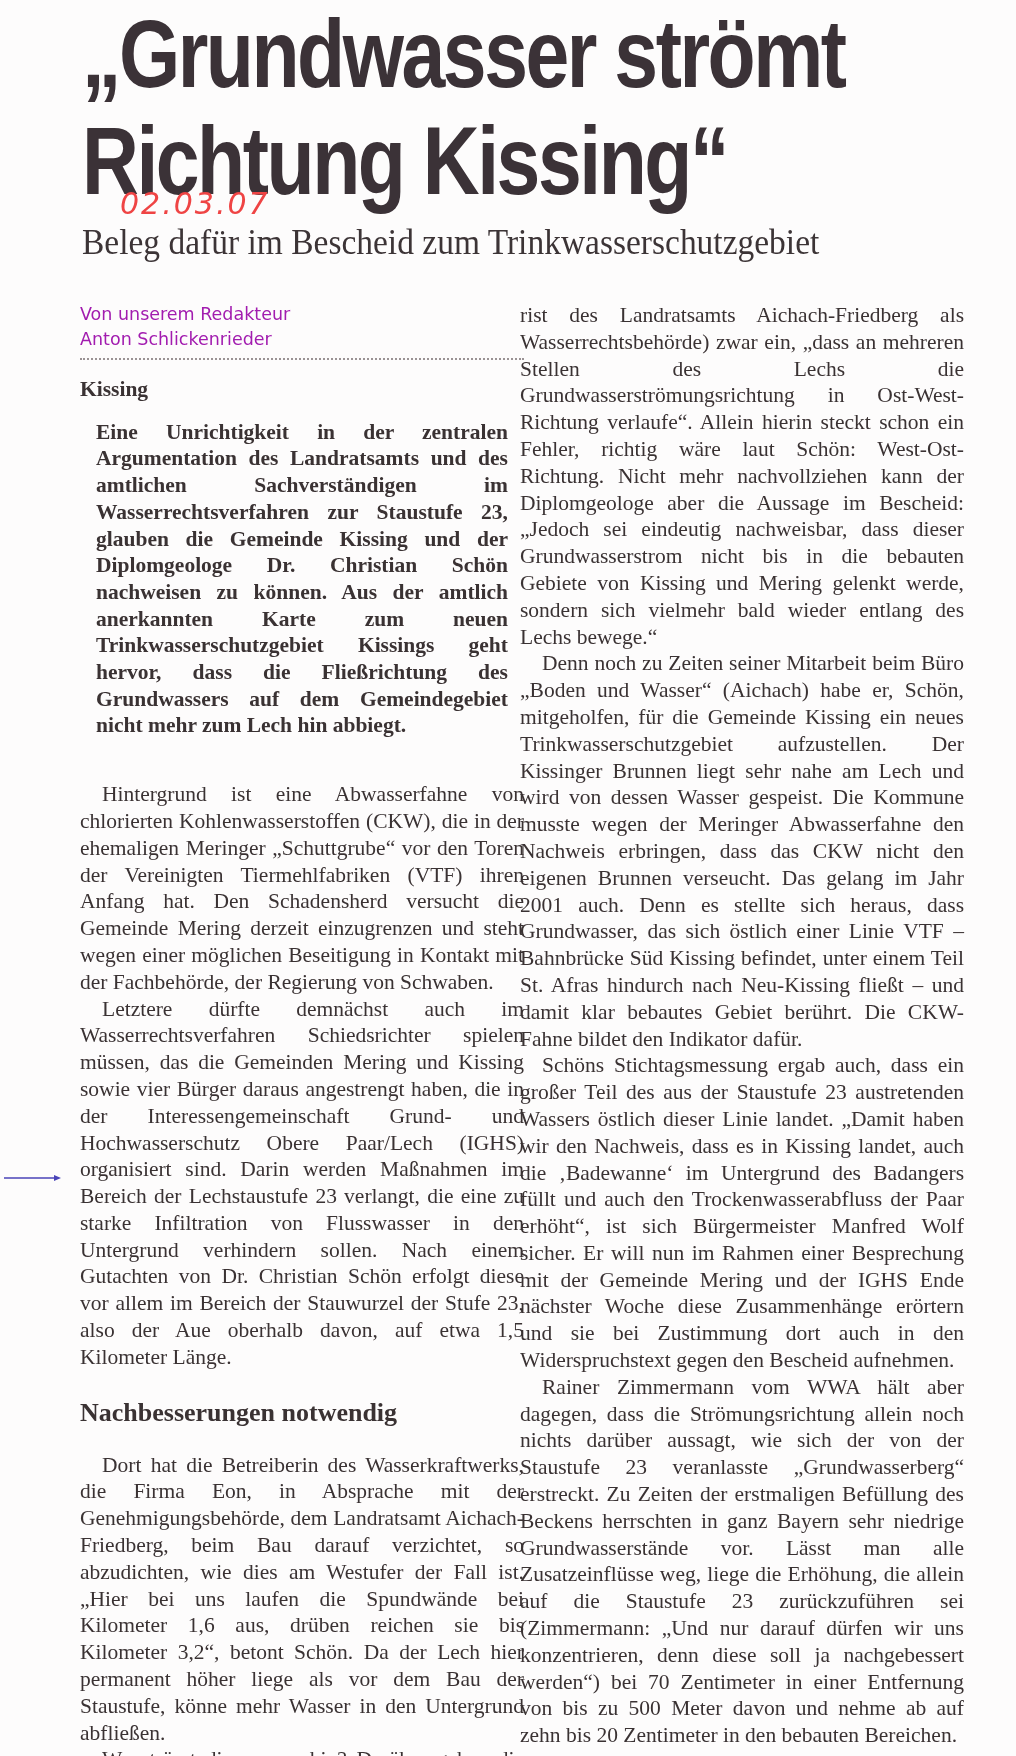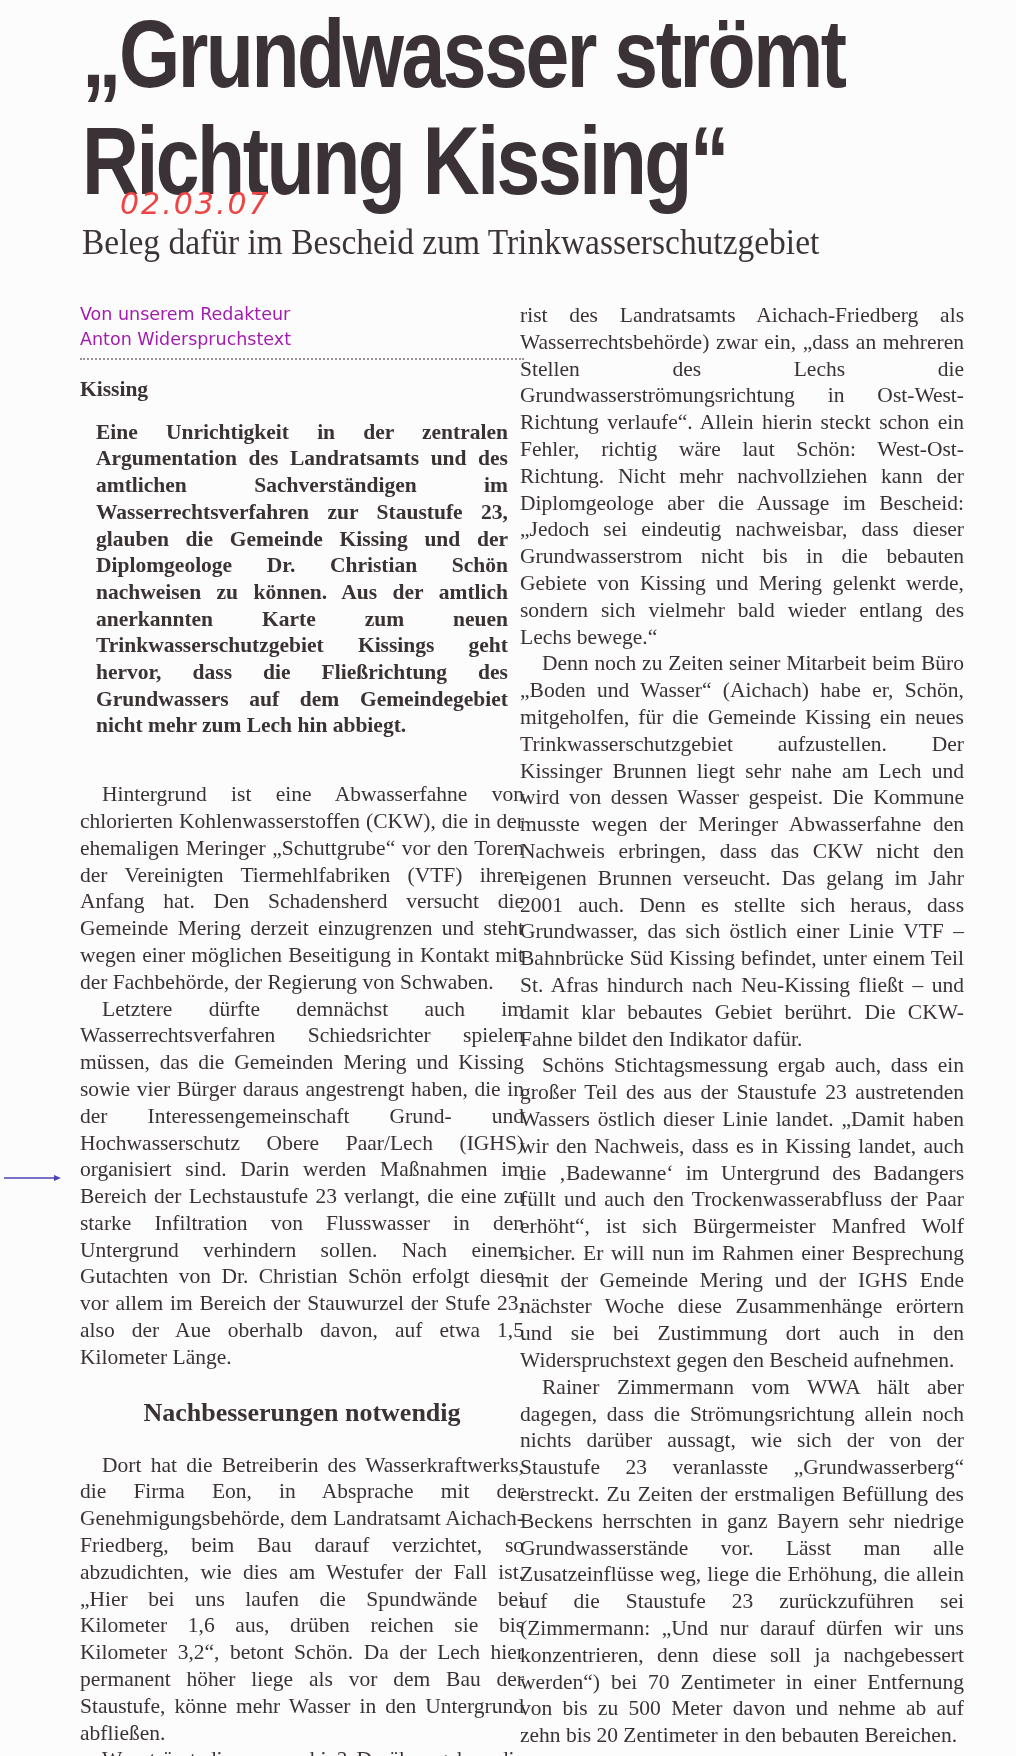--- a/index.html
+++ b/index.html
@@ -47,21 +47,21 @@
   .byline-rule {
     border-bottom: 2px dotted #9a9294; margin: 6px 0 16px 0; height: 0;
   }
   .lead { font-weight: bold; font-size: 21.5px; line-height: 26.7px; }
   .dateline { display: block; }
   .para { margin: 0; text-indent: 22px; }
   .para.first-after-gap { margin-top: 42px; }
   .para.noindent { text-indent: 0; }
   .subhead {
     font-weight: bold; font-size: 26px; line-height: 30px;
-    margin: 27px 0 24px 0; text-indent: 0; text-align: center;
+    margin: 27px 0 24px 0; text-indent: 0; text-align: left;
   }
   .margin-arrow {
     position: absolute; left: 4px; top: 1174px; width: 58px; height: 8px;
   }
   p { margin: 16px; }
 </style>
 </head>
 <body>
 
 <h1 class="headline">
@@ -74,21 +74,21 @@
 <h2 class="subtitle">Beleg dafür im Bescheid zum Trinkwasserschutzgebiet</h2>
 
 <svg class="margin-arrow" viewBox="0 0 58 8">
   <line x1="0" y1="4" x2="50" y2="4" stroke="#4a44b8" stroke-width="1.6"></line>
   <polygon points="50,1 57,4 50,7" fill="#4a44b8"></polygon>
 </svg>
 
 <div class="col col-left">
   <div class="byline">
     <div>Von unserem Redakteur</div>
-    <div>Anton Widerspruchstext</div>
+    <div>Anton Schlickenrieder</div>
   </div>
   <div class="byline-rule"></div>
   <div class="lead">
     <span class="dateline">Kissing</span>
     <p>Eine Unrichtigkeit in der zentralen Argumentation des Landratsamts und des amtlichen Sachverständigen im Wasserrechtsverfahren zur Staustufe 23, glauben die Gemeinde Kissing und der Diplomgeologe Dr. Christian Schön nachweisen zu können. Aus der amtlich anerkannten Karte zum neuen Trinkwasserschutzgebiet Kissings geht hervor, dass die Fließrichtung des Grundwassers auf dem Gemeindegebiet nicht mehr zum Lech hin abbiegt.</p>
   </div>
   <p class="para first-after-gap">Hintergrund ist eine Abwasserfahne von chlorierten Kohlenwasserstoffen (CKW), die in der ehemaligen Meringer „Schuttgrube“ vor den Toren der Vereinigten Tiermehlfabriken (VTF) ihren Anfang hat. Den Schadensherd versucht die Gemeinde Mering derzeit einzugrenzen und steht wegen einer möglichen Beseitigung in Kontakt mit der Fachbehörde, der Regierung von Schwaben.</p>
   <p class="para">Letztere dürfte demnächst auch im Wasserrechtsverfahren Schiedsrichter spielen müssen, das die Gemeinden Mering und Kissing sowie vier Bürger daraus angestrengt haben, die in der Interessengemeinschaft Grund- und Hochwasserschutz Obere Paar/Lech (IGHS) organisiert sind. Darin werden Maßnahmen im Bereich der Lechstaustufe 23 verlangt, die eine zu starke Infiltration von Flusswasser in den Untergrund verhindern sollen. Nach einem Gutachten von Dr. Christian Schön erfolgt diese vor allem im Bereich der Stauwurzel der Stufe 23, also der Aue oberhalb davon, auf etwa 1,5 Kilometer Länge.</p>
   <h3 class="subhead">Nachbesserungen notwendig</h3>
   <p class="para">Dort hat die Betreiberin des Wasserkraftwerks, die Firma Eon, in Absprache mit der Genehmigungsbehörde, dem Landratsamt Aichach-Friedberg, beim Bau darauf verzichtet, so abzudichten, wie dies am Westufer der Fall ist. „Hier bei uns laufen die Spundwände bei Kilometer 1,6 aus, drüben reichen sie bis Kilometer 3,2“, betont Schön. Da der Lech hier permanent höher liege als vor dem Bau der Staustufe, könne mehr Wasser in den Untergrund abfließen.</p>

